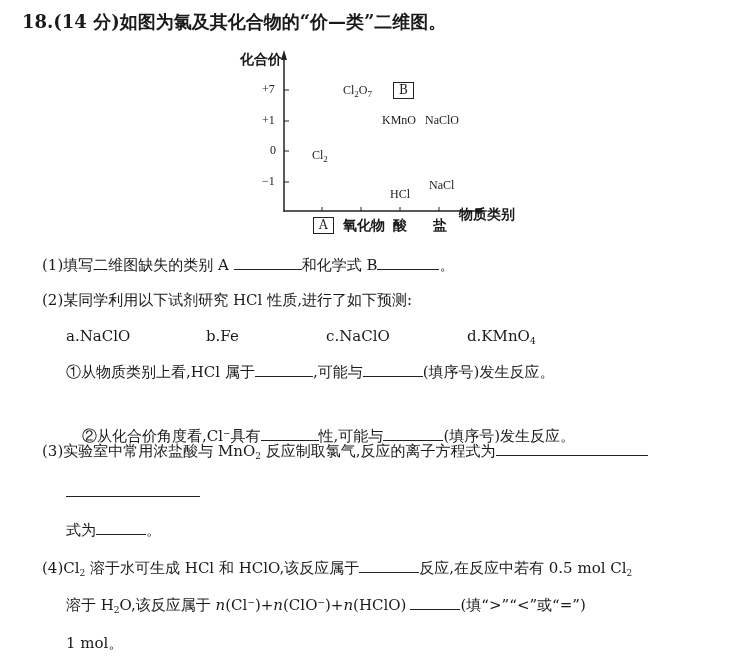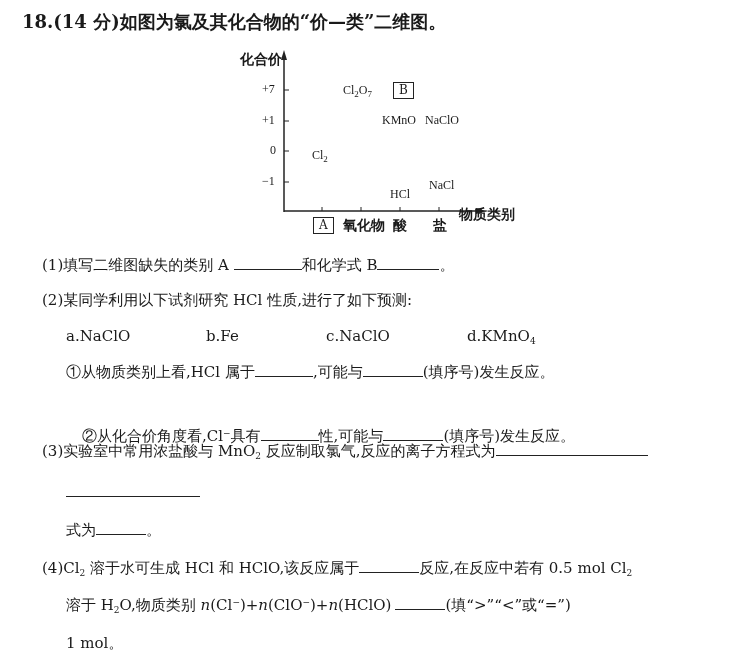--- a/index.html
+++ b/index.html
@@ -92,15 +92,15 @@
   <span class="blank" style="width:134px;"></span>
 </div>
 <div class="abs line" style="left:66px; top:520px;">
   <span>式为</span><span class="blank" style="width:50px;"></span><span>。</span>
 </div>
 
 <div class="abs line" style="left:42px; top:558px;">
   <span>(4)Cl</span><sub>2</sub><span> 溶于水可生成 HCl 和 HClO,该反应属于</span><span class="blank" style="width:60px;"></span><span>反应,在反应中若有 0.5 mol Cl</span><sub>2</sub>
 </div>
 <div class="abs line" style="left:66px; top:595px;">
-  <span>溶于 H</span><sub>2</sub><span>O,物质类别 </span><span class="ital">n</span><span>(Cl</span><sup>−</sup><span>)+</span><span class="ital">n</span><span>(ClO</span><sup>−</sup><span>)+</span><span class="ital">n</span><span>(HClO)</span><span class="blank" style="width:50px; margin-left:4px;"></span><span>(填“&gt;”“&lt;”或“=”)</span>
+  <span>溶于 H</span><sub>2</sub><span>O,该反应属于 </span><span class="ital">n</span><span>(Cl</span><sup>−</sup><span>)+</span><span class="ital">n</span><span>(ClO</span><sup>−</sup><span>)+</span><span class="ital">n</span><span>(HClO)</span><span class="blank" style="width:50px; margin-left:4px;"></span><span>(填“&gt;”“&lt;”或“=”)</span>
 </div>
 <div class="abs line" style="left:66px; top:633px;">1 mol。</div>
 
 </body></html>

